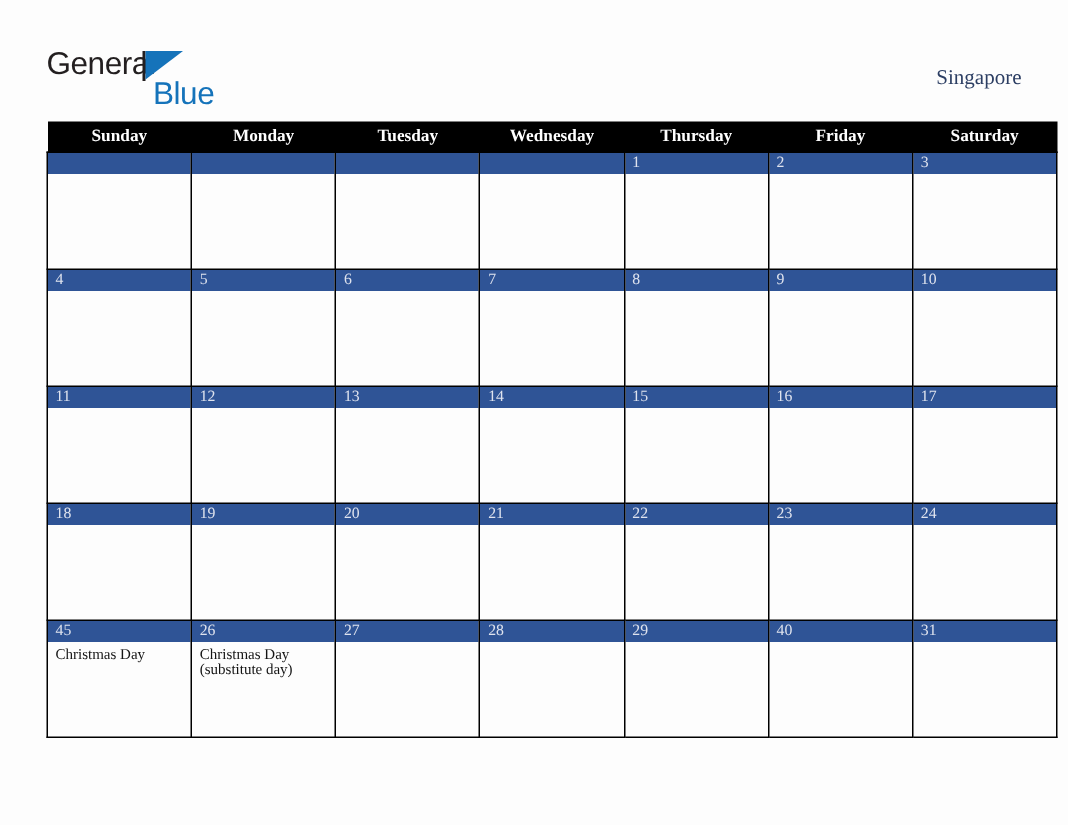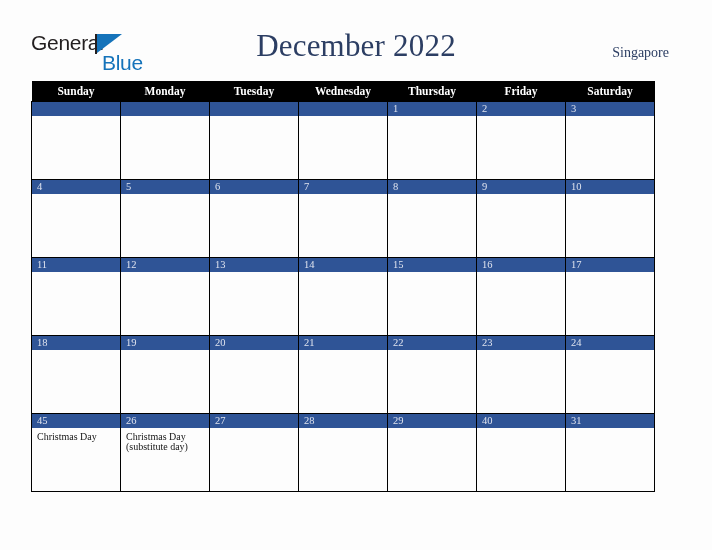--- a/index.html
+++ b/index.html
@@ -80,33 +80,33 @@
     top: 28px;
     width: 712px;
     text-align: center;
     font-size: 31px;
     color: #2c3e63;
     letter-spacing: 0.2px;
   }
 
   .region-label {
     position: absolute;
-    right: 43px;
+    right: 31px;
     top: 45px;
     font-size: 14px;
     color: #2c3e63;
     white-space: nowrap;
   }
 
   
   .calendar {
     position: absolute;
     left: 31px;
     top: 81px;
-    width: 624px;
+    width: 674px;
     border-collapse: collapse;
     table-layout: fixed;
   }
   .calendar th {
     background: #000000;
     color: #ffffff;
     font-size: 11.5px;
     font-weight: bold;
     height: 20px;
     padding: 0;
@@ -151,21 +151,20 @@
 
 <div class="page-header">
 
   <div class="brand-logo">
     <span class="brand-row-1">General</span>
     <span class="brand-bar"></span>
     <span class="brand-triangle"></span>
     <span class="brand-row-2">Blue</span>
   </div>
 
-  <div class="calendar-title">December 2022</div>
 
   <div class="region-label">Singapore</div>
 
 </div>
 
 <table class="calendar">
   <thead>
     <tr>
       <th>Sunday</th>
       <th>Monday</th>

